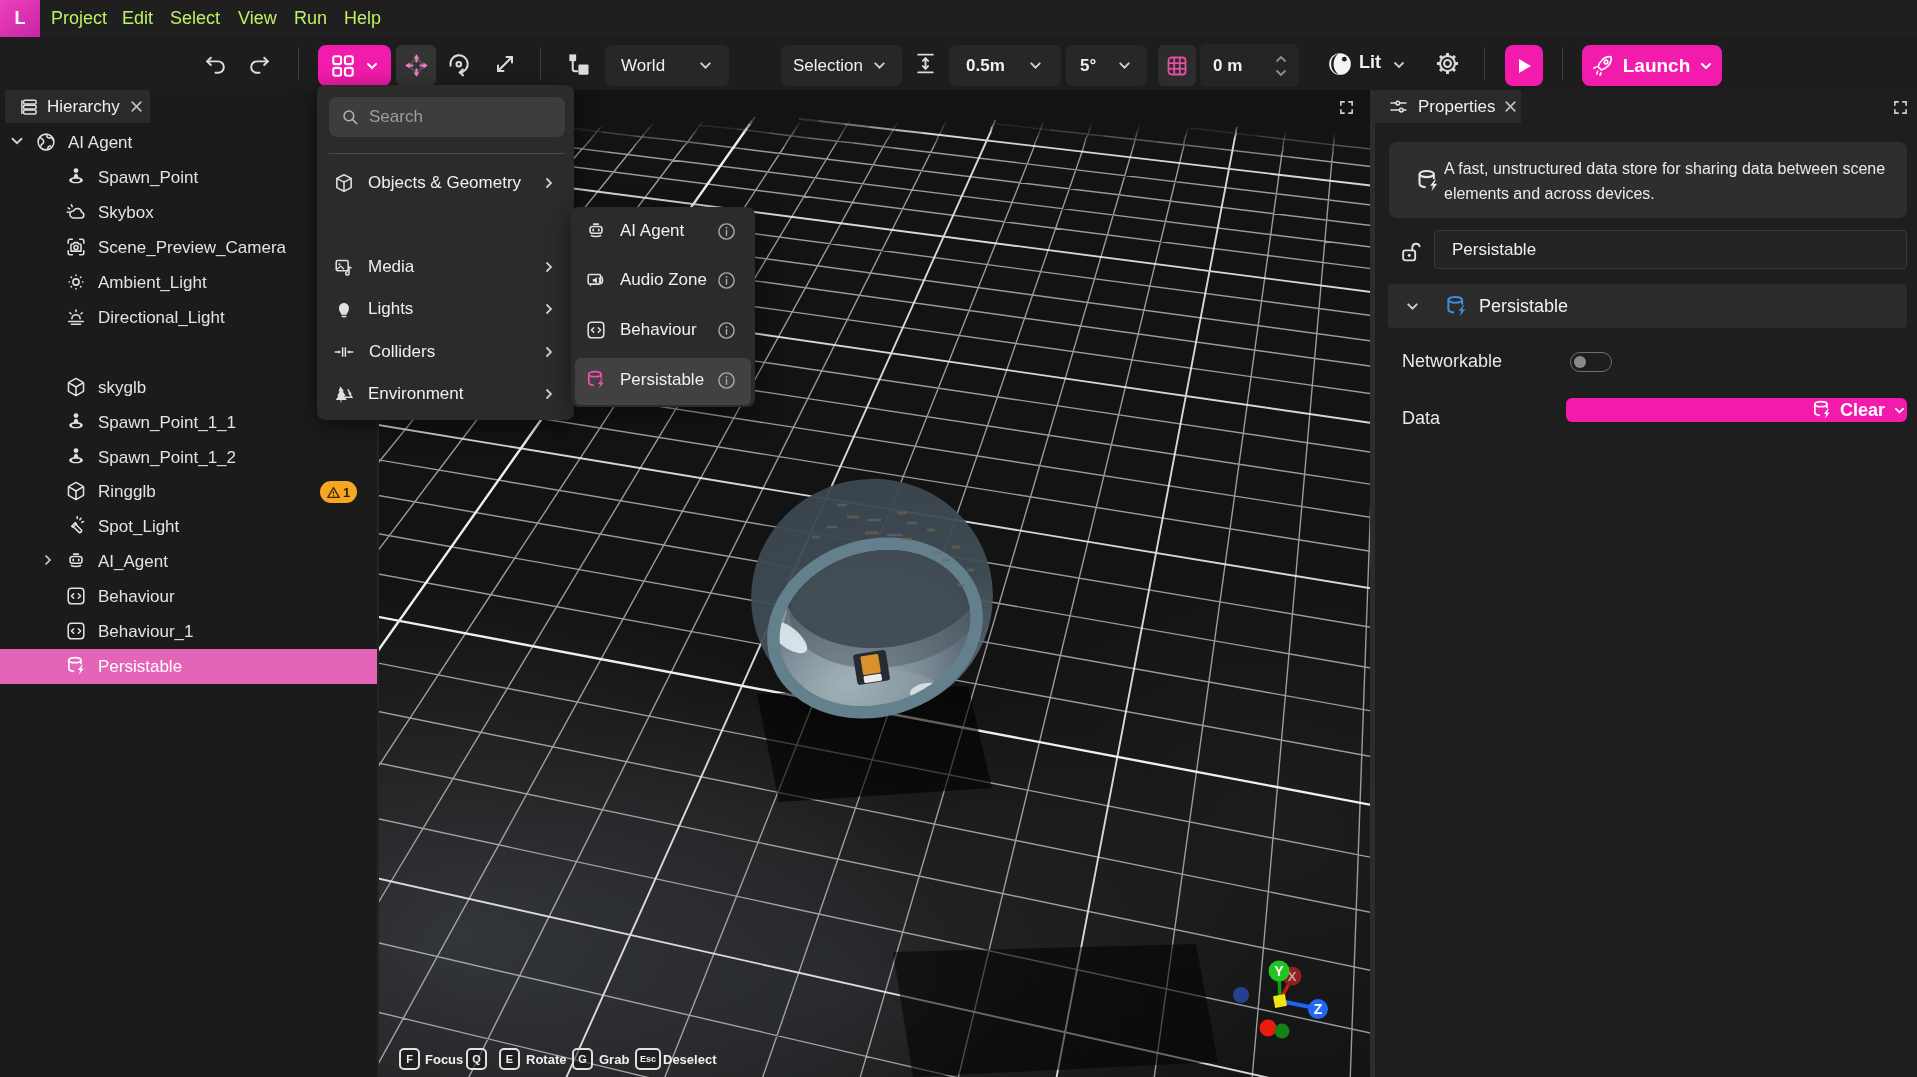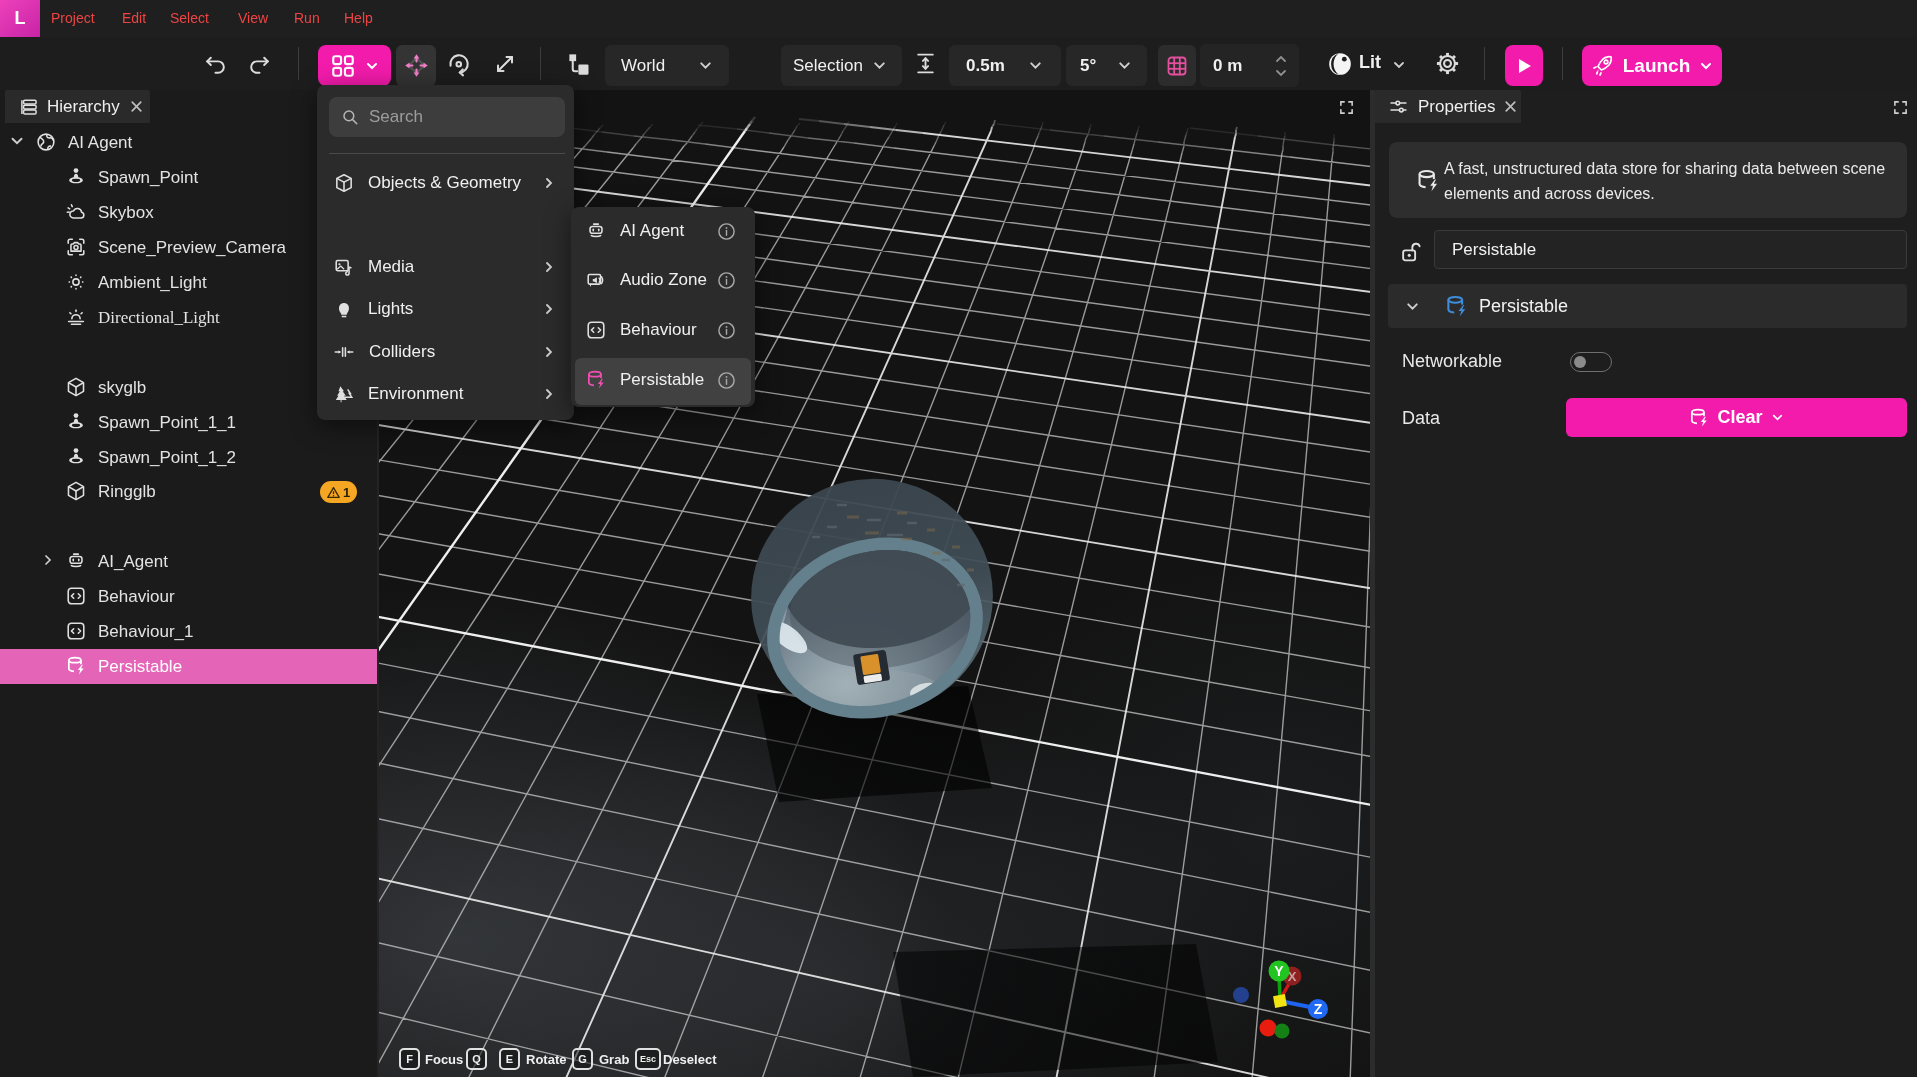--- a/index.html
+++ b/index.html
@@ -5,21 +5,21 @@
   * { margin:0; padding:0; box-sizing:border-box; }
   html,body { width:1917px; height:1077px; overflow:hidden; background:#1b1b1b;
     font-family:"Liberation Sans", sans-serif; color:#e8e8e8; }
   .abs { position:absolute; }
   #root { position:relative; width:1917px; height:1077px; }
   
   #menubar { position:absolute; left:0; top:0; width:1917px; height:37px; background:#1f1f1f; }
   #logo { position:absolute; left:0; top:0; width:40px; height:37px;
     background:linear-gradient(140deg,#ee41bb,#c724a6); color:#fff; font-weight:bold;
     font-size:18px; display:flex; align-items:center; justify-content:center; }
-  .menuitem { position:absolute; top:0; height:37px; line-height:37px; color:#ef4444; font-size:14px; }
+  .menuitem { position:absolute; top:0; height:37px; line-height:37px; color:#bef264; font-size:18px; }
   
   #toolbar { position:absolute; left:0; top:37px; width:1917px; height:53px; background:#1d1d1d; }
   .tbtn { position:absolute; top:8px; height:41px; border-radius:8px; display:flex;
     align-items:center; justify-content:center; }
   .sep { position:absolute; top:10px; width:1px; height:33px; background:#3c3c3c; }
   .ddbtn { position:absolute; top:8px; height:41px; background:#272727; border-radius:6px;
     display:flex; align-items:center; color:#f0f0f0; font-size:17px; }
   
   #leftpanel { position:absolute; left:0; top:90px; width:377px; height:987px; background:#1b1b1b; }
   #viewport { position:absolute; left:377px; top:90px; width:998px; height:987px; background:#131313; overflow:hidden; }
@@ -397,21 +397,21 @@
             <use href="#i-camera"></use>
           </svg>
           <span style="position:absolute;left:98px;">Scene_Preview_Camera</span>
         </div>
       <div class="hrow" style="top:175px;">
           <svg class="hicon" style="left:65px;top:6px;" viewBox="0 0 24 24">
             <use href="#i-ambient"></use>
           </svg>
           <span style="position:absolute;left:98px;">Ambient_Light</span>
         </div>
-      <div class="hrow" style="top:210px;font-family:Liberation Serif, serif;">
+      <div class="hrow" style="top:210px;">
           <svg class="hicon" style="left:65px;top:6px;" viewBox="0 0 24 24">
             <use href="#i-directional"></use>
           </svg>
           <span style="position:absolute;left:98px;">Directional_Light</span>
         </div>
       <div class="hrow" style="top:280px;">
           <svg class="hicon" style="left:65px;top:6px;" viewBox="0 0 24 24">
             <use href="#i-box"></use>
           </svg>
           <span style="position:absolute;left:98px;">skyglb</span>
@@ -435,20 +435,26 @@
           <span style="position:absolute;left:98px;">Ringglb</span>
         <div style="position:absolute;left:320px;top:7px;width:37px;height:22px;background:#f5a623;border-radius:11px;display:flex;align-items:center;justify-content:center;">
           <svg width="13" height="13" viewBox="0 0 16 16">
               <path d="M8 2 L15 14 H1 Z" fill="none" stroke="#3a2a00" stroke-width="1.6" stroke-linejoin="round"></path>
               <path d="M8 6.5 V10" stroke="#3a2a00" stroke-width="1.6"></path>
               <circle cx="8" cy="12" r="0.9" fill="#3a2a00"></circle>
             </svg>
           <span style="color:#2e2300;font-size:13px;font-weight:bold;margin-left:3px;">1</span>
         </div>
       </div>
+      <div class="hrow" style="top:419px;">
+          <svg class="hicon" style="left:65px;top:6px;" viewBox="0 0 24 24">
+            <use href="#i-spot"></use>
+          </svg>
+          <span style="position:absolute;left:98px;">Spot_Light</span>
+        </div>
       <div class="hrow" style="top:454px;">
         <svg class="hicon" style="left:40px;top:8px;width:16px;height:16px;" viewBox="0 0 16 16" fill="none" stroke="#cfcfcf" stroke-width="1.7" stroke-linecap="round">
             <path d="M6 4 L10 8 L6 12"></path>
           </svg>
         <svg class="hicon" style="left:65px;top:6px;" viewBox="0 0 24 24">
             <use href="#i-robot"></use>
           </svg>
           <span style="position:absolute;left:98px;">AI_Agent</span>
         </div>
       <div class="hrow" style="top:489px;">
@@ -624,21 +630,21 @@
         </svg>
       <span style="margin-left:10px;font-size:18px;color:#f2f2f2;">Persistable</span>
     </div>
 
     <span style="position:absolute;left:27px;top:261px;font-size:18px;color:#e8e8e8;">Networkable</span>
     <div style="position:absolute;left:195px;top:262px;width:42px;height:20px;border:1.5px solid #6f6f6f;border-radius:10px;">
       <div style="position:absolute;left:3px;top:2.5px;width:12px;height:12px;border-radius:50%;background:#8a8a8a;"></div>
     </div>
 
     <span style="position:absolute;left:27px;top:318px;font-size:18px;color:#e8e8e8;">Data</span>
-    <div style="position:absolute;left:191px;top:308px;width:341px;height:39px;background:#f21bab;border-radius:6px;display:flex;align-items:center;justify-content:center;">
+    <div style="position:absolute;left:191px;top:308px;width:341px;height:24px;background:#f21bab;border-radius:6px;display:flex;align-items:center;justify-content:flex-end;">
       <svg width="22" height="22" viewBox="0 0 24 24" fill="#fff" stroke="#fff">
           <use href="#i-db"></use>
         </svg>
       <span style="margin-left:7px;font-size:18px;font-weight:bold;color:#fff;">Clear</span>
       <svg width="15" height="15" viewBox="0 0 16 16" fill="none" stroke="#fff" stroke-width="1.8" stroke-linecap="round" style="margin-left:7px;">
           <path d="M4 6 L8 10 L12 6"></path>
         </svg>
     </div>
   </div>
 

